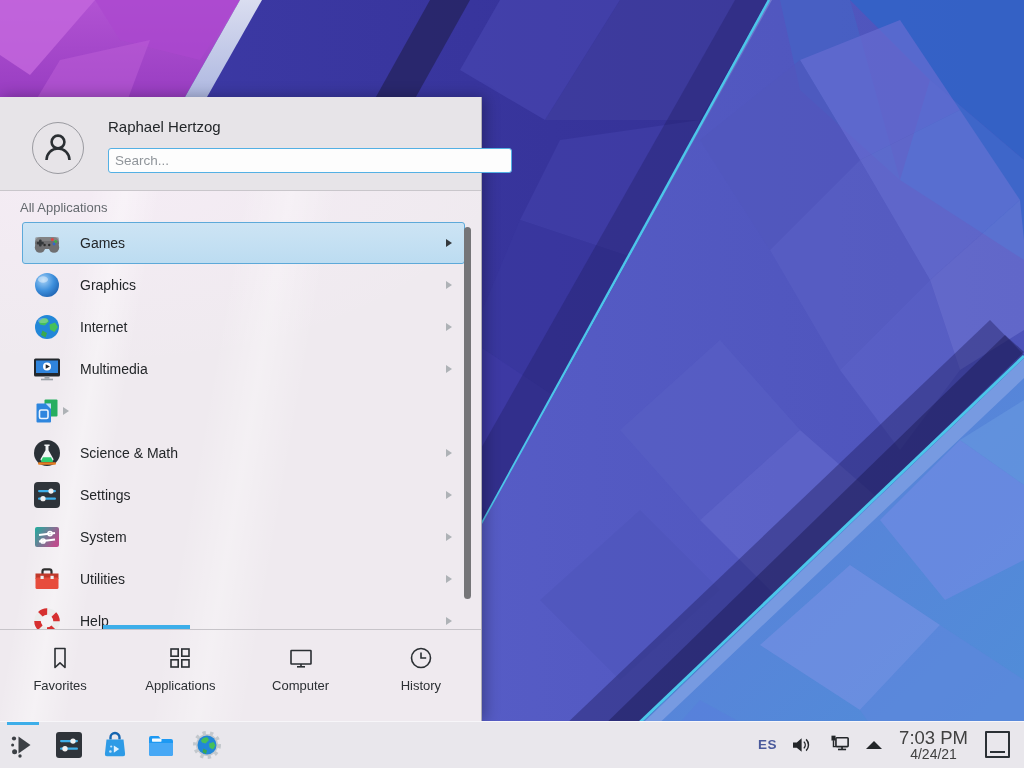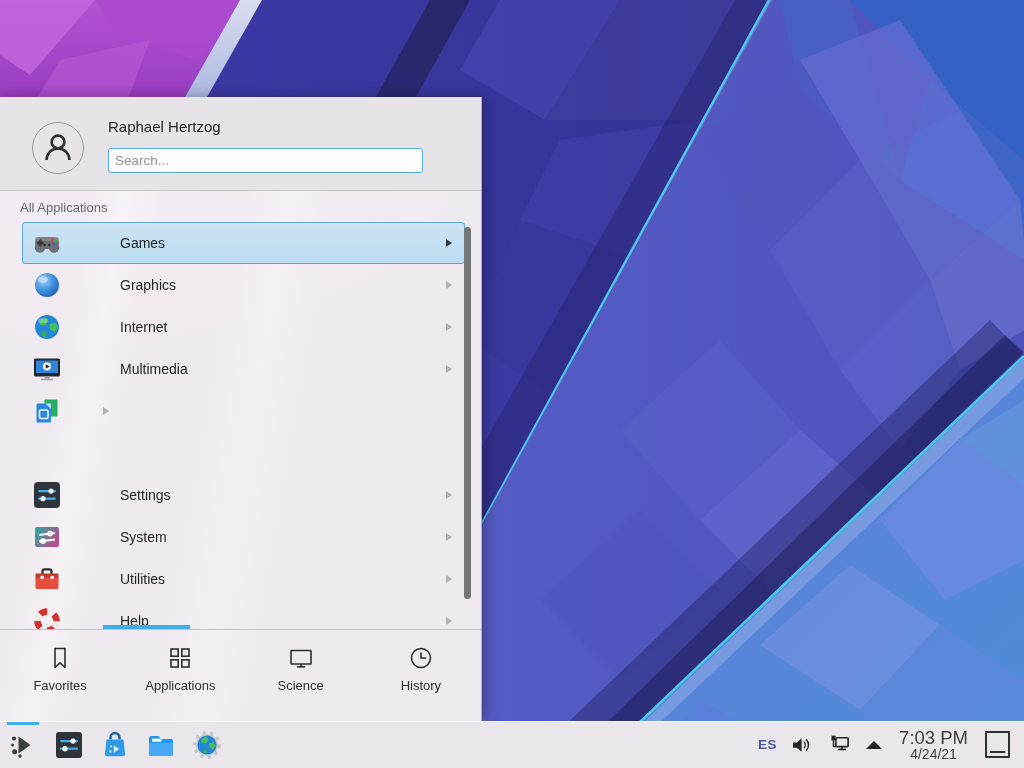--- a/index.html
+++ b/index.html
@@ -9,25 +9,25 @@
 
   
   .menu{position:absolute;left:0;top:97px;width:481px;height:624px;background:#efeaef;
         border-right:1px solid rgba(110,110,125,.5);box-shadow:3px 0 14px rgba(0,0,0,.3);}
   .menu::after{content:"";position:absolute;inset:0;pointer-events:none;
         background:linear-gradient(100deg,transparent 18%,rgba(255,255,255,.38) 24%,transparent 30%,transparent 44%,rgba(255,255,255,.3) 52%,transparent 60%),
                    radial-gradient(600px 300px at 20% 10%,rgba(250,238,250,.55),transparent 70%);}
   .menu-header{position:absolute;left:0;top:0;width:100%;height:93px;background:#e7e4e8;border-bottom:1px solid #c9c6cb;z-index:2;}
   .avatar{position:absolute;left:32px;top:25px;width:52px;height:52px;border:1px solid #9a9aa0;border-radius:50%;box-sizing:border-box;display:flex;align-items:center;justify-content:center;background:transparent;}
   .user-name{position:absolute;left:108px;top:21px;font-size:15px;color:#232629;}
-  .search{position:absolute;left:108px;top:51px;width:315px;height:25px;box-sizing:border-box;border:1px solid #54b0e4;border-radius:3px;background:#fdfdfd;font-size:13.5px;color:#232629;padding:0 6px;outline:none;font-family:"Liberation Sans",sans-serif;}
+  .search{position:absolute;left:108px;top:51px;width:404px;height:25px;box-sizing:border-box;border:1px solid #54b0e4;border-radius:3px;background:#fdfdfd;font-size:13.5px;color:#232629;padding:0 6px;outline:none;font-family:"Liberation Sans",sans-serif;}
   .search::placeholder{color:#90959a;}
   .section-label{position:absolute;left:20px;top:103px;font-size:13px;color:#64696e;z-index:2;}
   .app-list{position:absolute;left:0;top:125px;width:481px;height:408px;overflow:hidden;z-index:2;}
-  .app-row{position:absolute;left:22px;width:443px;height:42px;display:flex;align-items:center;box-sizing:border-box;border:1px solid transparent;border-radius:3px;cursor:default;gap:40px;}
+  .app-row{position:absolute;left:22px;width:443px;height:42px;display:flex;align-items:center;box-sizing:border-box;border:1px solid transparent;border-radius:3px;cursor:default;}
   .app-row.selected{background:linear-gradient(#cde4f4,#bcdcf1);border-color:#5da9d9;}
   .app-row .cat-icon{width:32px;height:32px;margin-left:8px;flex:0 0 32px;}
   .app-row .cat-label{margin-left:17px;font-size:14px;color:#232629;flex:1;}
   .chev{width:0;height:0;border-top:4.5px solid transparent;border-bottom:4.5px solid transparent;border-left:6px solid #aeb2b6;margin-right:12px;}
   .selected .chev{border-left-color:#34383c;}
   .scrollbar{position:absolute;left:464px;top:130px;width:7px;height:372px;background:#757578;border-radius:3.5px;z-index:3;}
   .tab-divider{position:absolute;left:0;top:532px;width:100%;height:1px;background:#c7c4c9;z-index:2;}
   .tab-indicator{position:absolute;left:103px;top:528px;width:87px;height:4px;background:#3daee9;z-index:3;}
   .tabbar{position:absolute;left:0;top:533px;width:100%;height:91px;display:flex;z-index:2;}
   .tab{flex:1;display:flex;flex-direction:column;align-items:center;cursor:default;}
@@ -209,20 +209,30 @@
       <div class="app-row" style="top:168px">
         <svg class="cat-icon" viewBox="0 0 32 32">
           <rect x="13.5" y="4.5" width="13" height="17" rx="1" fill="#27ae60"></rect>
           <rect x="5.5" y="8.5" width="14.5" height="19" rx="1" fill="#2e86de"></rect>
           <path d="M14.5 8.5 h5.5 v5.5z" fill="#bfe0f8"></path>
           <rect x="8.5" y="15" width="8.5" height="8.5" rx="1.5" fill="none" stroke="#eaf4fd" stroke-width="1.6"></rect>
         </svg>
         <span class="chev"></span>
       </div>
 
+      <div class="app-row" style="top:210px">
+        <svg class="cat-icon" viewBox="0 0 32 32">
+          <circle cx="16" cy="16" r="13" fill="#2b3137"></circle>
+          <path d="M13.4 7.5 h5.2 v1.6 h-1.1 v4.2 l4.8 8.4 a1.6 1.6 0 0 1 -1.4 2.4 h-9.8 a1.6 1.6 0 0 1 -1.4 -2.4 l4.8 -8.4 v-4.2 h-1.1z" fill="#f2f4f6"></path>
+          <path d="M12 20.3 h8 l1.9 3.4 a1 1 0 0 1 -.9 1.4 h-10 a1 1 0 0 1 -.9 -1.4z" fill="#2ecc71"></path>
+          <rect x="7" y="25.2" width="18" height="2.6" rx="1.2" fill="#e67e22"></rect>
+        </svg>
+        <span class="cat-label">Science &amp; Math</span>
+        <span class="chev"></span>
+      </div>
 
       <div class="app-row" style="top:252px">
         <svg class="cat-icon" viewBox="0 0 32 32">
           <rect x="3" y="3" width="26" height="26" rx="4" fill="#2f343a"></rect>
           <rect x="7" y="11" width="18" height="2.2" rx="1.1" fill="#3daee9"></rect>
             <circle cx="20" cy="12.1" r="2.6" fill="#f0f0f0"></circle>
           <rect x="7" y="18.6" width="18" height="2.2" rx="1.1" fill="#3daee9"></rect>
             <circle cx="12" cy="19.7" r="2.6" fill="#f0f0f0"></circle>
         </svg>
         <span class="cat-label">Settings</span>
@@ -293,21 +303,21 @@
         <span class="tab-label">Applications</span>
       </div>
       <div class="tab">
         <svg width="28" height="28" viewBox="0 0 28 28">
           <g fill="none" stroke="#2b2f33" stroke-width="1.6">
             <rect x="4" y="6.5" width="20" height="13.5" rx="0.5"></rect>
             <line x1="14" y1="20" x2="14" y2="22.3"></line>
               <line x1="10" y1="22.8" x2="18" y2="22.8"></line>
           </g>
         </svg>
-        <span class="tab-label">Science</span>
+        <span class="tab-label">Computer</span>
       </div>
       <div class="tab">
         <svg width="28" height="28" viewBox="0 0 28 28">
           <g fill="none" stroke="#2b2f33" stroke-width="1.6">
             <circle cx="14" cy="14" r="9.5"></circle>
               <path d="M14 8.5 V14 h5.2"></path>
           </g>
         </svg>
         <span class="tab-label">History</span>
       </div>

